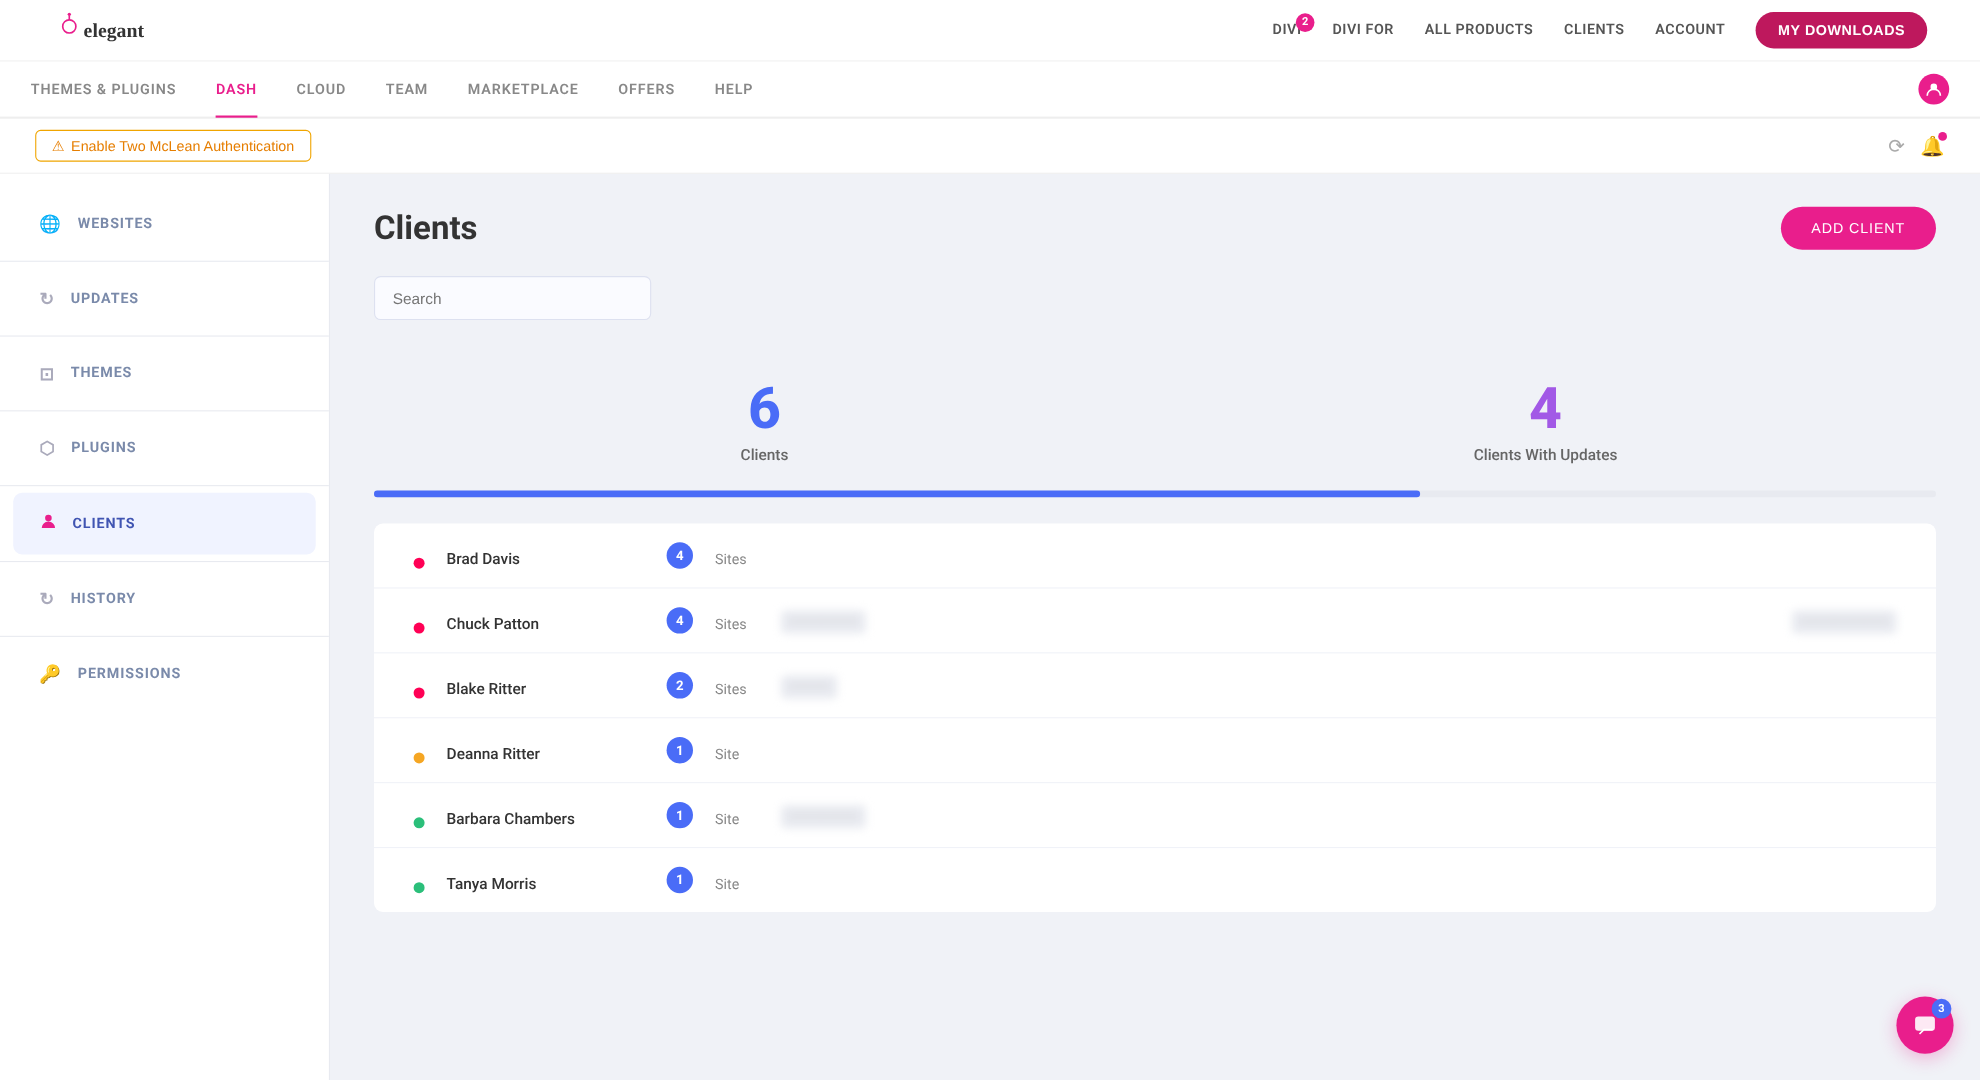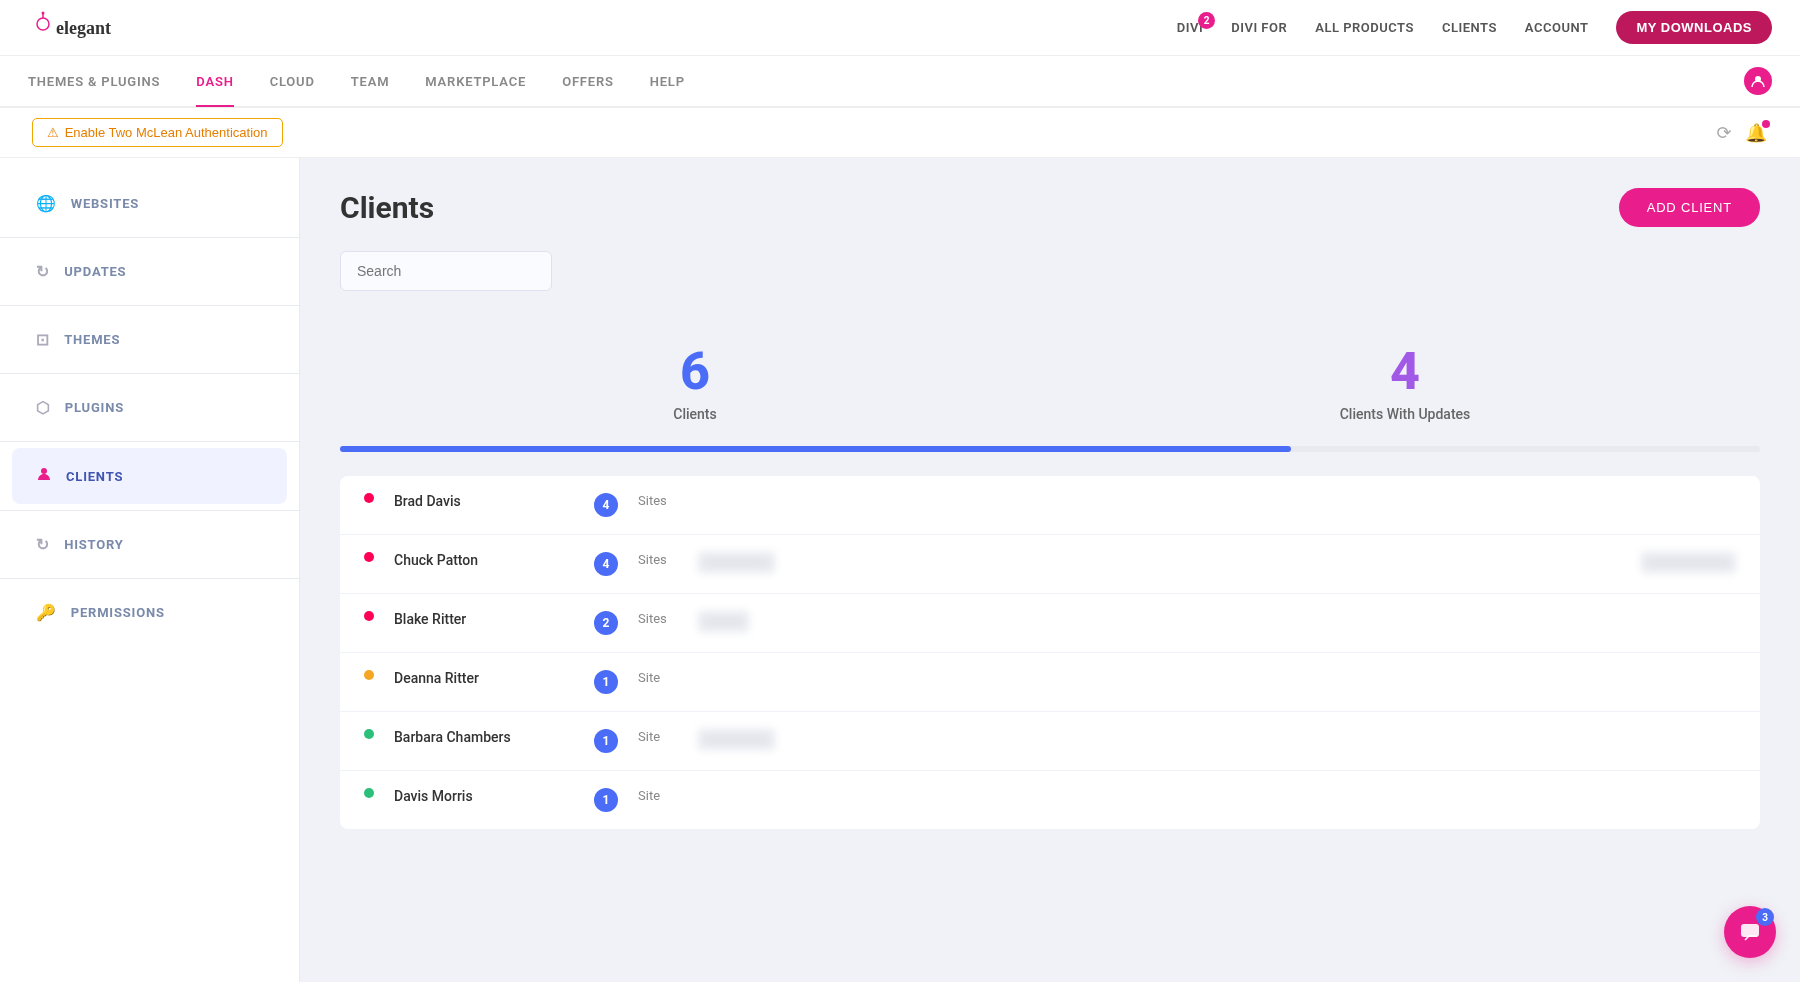--- a/index.html
+++ b/index.html
@@ -5,21 +5,21 @@
     * { box-sizing: border-box; margin: 0; padding: 0; }
     body { font-family: -apple-system, BlinkMacSystemFont, 'Segoe UI', Roboto, sans-serif; background: #f0f2f7; min-height: 982px; }
 
     
     .top-nav {
       background: #fff;
       height: 56px;
       display: flex;
       align-items: center;
       justify-content: space-between;
-      padding: 0 28px;
+      padding: 0 48px;
       border-bottom: 1px solid #eee;
     }
     .logo-area { display: flex; align-items: center; }
     .top-nav-links { display: flex; align-items: center; gap: 28px; }
     .top-nav-link { font-size: 13px; font-weight: 600; color: #555; text-decoration: none; letter-spacing: 0.5px; cursor: pointer; }
     .top-nav-link.divi { position: relative; }
     .badge-red { background: #e91e8c; color: #fff; border-radius: 50%; font-size: 10px; font-weight: 700; width: 17px; height: 17px; display: inline-flex; align-items: center; justify-content: center; position: absolute; top: -8px; right: -12px; }
     .btn-downloads { background: #be185d; color: #fff; border-radius: 25px; padding: 9px 20px; font-size: 13px; font-weight: 700; letter-spacing: 0.5px; border: none; cursor: pointer; }
 
     
@@ -63,36 +63,36 @@
     .get-kit { color: #2bbf7a; font-size: 12px; font-weight: 700; letter-spacing: 0.8px; cursor: pointer; }
 
     
     .content { flex: 1; padding: 30px 40px; }
     .content-header { display: flex; align-items: center; justify-content: space-between; margin-bottom: 24px; }
     .page-title { font-size: 30px; font-weight: 700; color: #333; }
     .btn-add-client { background: #e91e8c; color: #fff; border-radius: 25px; padding: 12px 28px; font-size: 13px; font-weight: 400; letter-spacing: 0.8px; border: none; cursor: pointer; }
 
     
     .search-wrap { margin-bottom: 30px; }
-    .search-input { width: 212px; padding: 11px 16px; border: 1.5px solid #dde1f0; border-radius: 6px; font-size: 14px; color: #aaa; outline: none; background: #fafbff; }
+    .search-input { width: 252px; padding: 11px 16px; border: 1.5px solid #dde1f0; border-radius: 6px; font-size: 14px; color: #aaa; outline: none; background: #fafbff; }
 
     
     .stats-row { display: flex; gap: 0; margin-bottom: 10px; }
     .stat-card { flex: 1; text-align: center; padding: 20px 10px 14px; }
     .stat-number-blue { font-size: 52px; font-weight: 800; color: #4a6cf7; }
     .stat-number-purple { font-size: 52px; font-weight: 800; color: #a259e6; }
     .stat-label { font-size: 14px; color: #666; margin-top: 4px; font-weight: 500; }
 
     
     .progress-bar-wrap { background: #e8eaf0; border-radius: 4px; height: 6px; margin-bottom: 24px; }
     .progress-bar-fill { height: 6px; border-radius: 4px; background: #4a6cf7; width: 67%; }
 
     
     .client-list { background: #fff; border-radius: 8px; overflow: hidden; }
-    .client-row { display: flex; align-items: flex-start; padding: 17px 24px; border-bottom: 1px solid #f0f2f8; gap: 20px; }
+    .client-row { display: flex; align-items: flex-end; padding: 17px 36px; border-bottom: 1px solid #f0f2f8; gap: 20px; }
     .client-row:last-child { border-bottom: none; }
     .status-dot { width: 10px; height: 10px; border-radius: 50%; flex-shrink: 0; }
     .dot-red { background: #f05; }
     .dot-yellow { background: #f5a623; }
     .dot-green { background: #2bbf7a; }
     .client-name { font-size: 14px; color: #333; font-weight: 500; min-width: 180px; }
     .sites-badge { background: #4a6cf7; color: #fff; border-radius: 50%; width: 24px; height: 24px; display: flex; align-items: center; justify-content: center; font-size: 12px; font-weight: 700; flex-shrink: 0; }
     .sites-label { font-size: 13px; color: #888; min-width: 40px; }
     .blurred-text { color: #ccc; font-size: 13px; background: #e8eaf0; border-radius: 4px; padding: 3px 8px; filter: blur(4px); user-select: none; }
 
@@ -264,21 +264,21 @@
       <div class="client-row">
         <span class="status-dot dot-green"></span>
         <span class="client-name">Barbara Chambers</span>
         <span class="sites-badge">1</span>
         <span class="sites-label">Site</span>
         <span class="blurred-text">••••••••••••••</span>
       </div>
 
       <div class="client-row">
         <span class="status-dot dot-green"></span>
-        <span class="client-name">Davis Morris</span>
+        <span class="client-name">Tanya Morris</span>
         <span class="sites-badge">1</span>
         <span class="sites-label">Site</span>
       </div>
     </div>
   </main>
 </div>
 
 <div class="chat-btn" style="position:fixed; bottom:24px; right:24px;">
   <svg width="22" height="22" viewBox="0 0 22 22" fill="none">
     <rect x="2" y="3" width="18" height="13" rx="3" fill="white" opacity="0.9"></rect>

